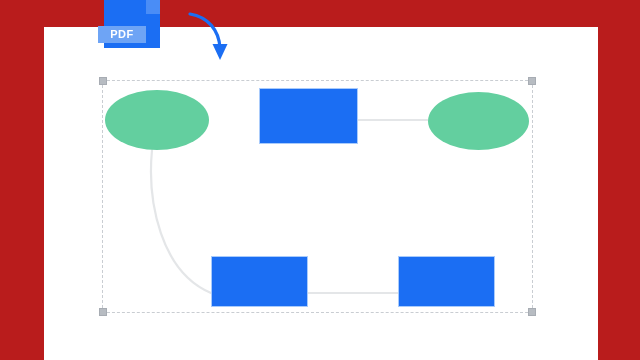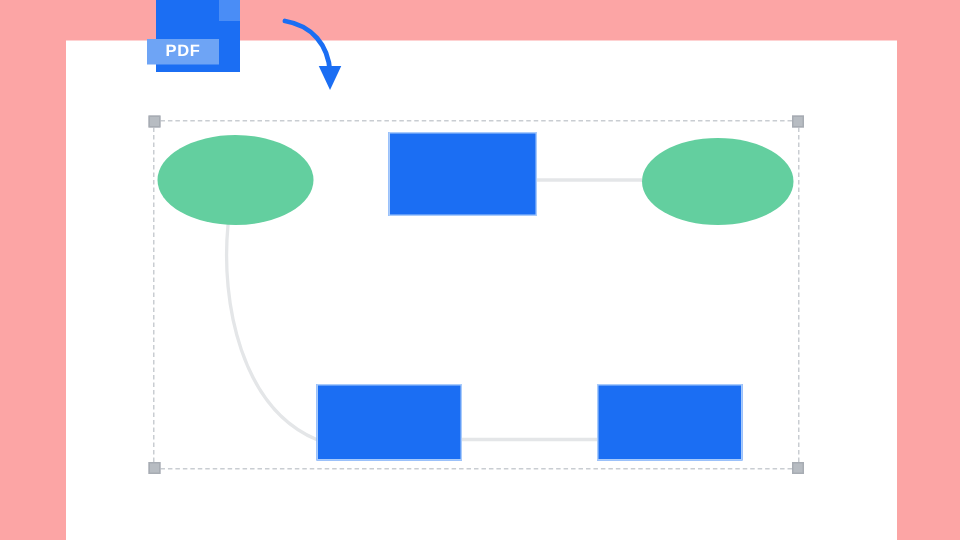--- a/index.html
+++ b/index.html
@@ -9,21 +9,21 @@
     height: 360px;
     overflow: hidden;
     background: #f2f3f4;
     font-family: "Liberation Sans", sans-serif;
   }
 
   #root {
     position: relative;
     width: 640px;
     height: 360px;
-    background: #fca5a5;
+    background: #b91c1c;
   }
 
   
   #canvas-sheet {
     position: absolute;
     left: 44px;
     top: 27px;
     width: 554px;
     height: 333px;
     background: #ffffff;

